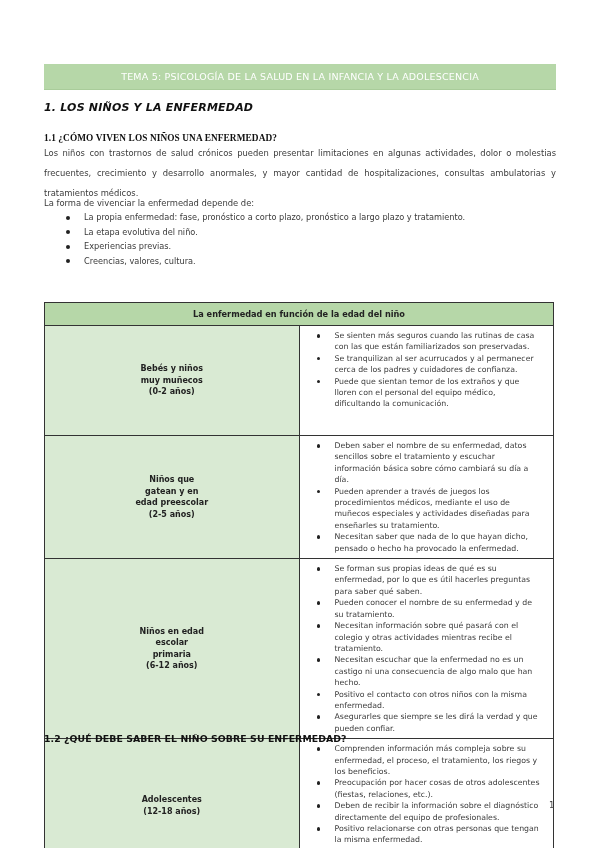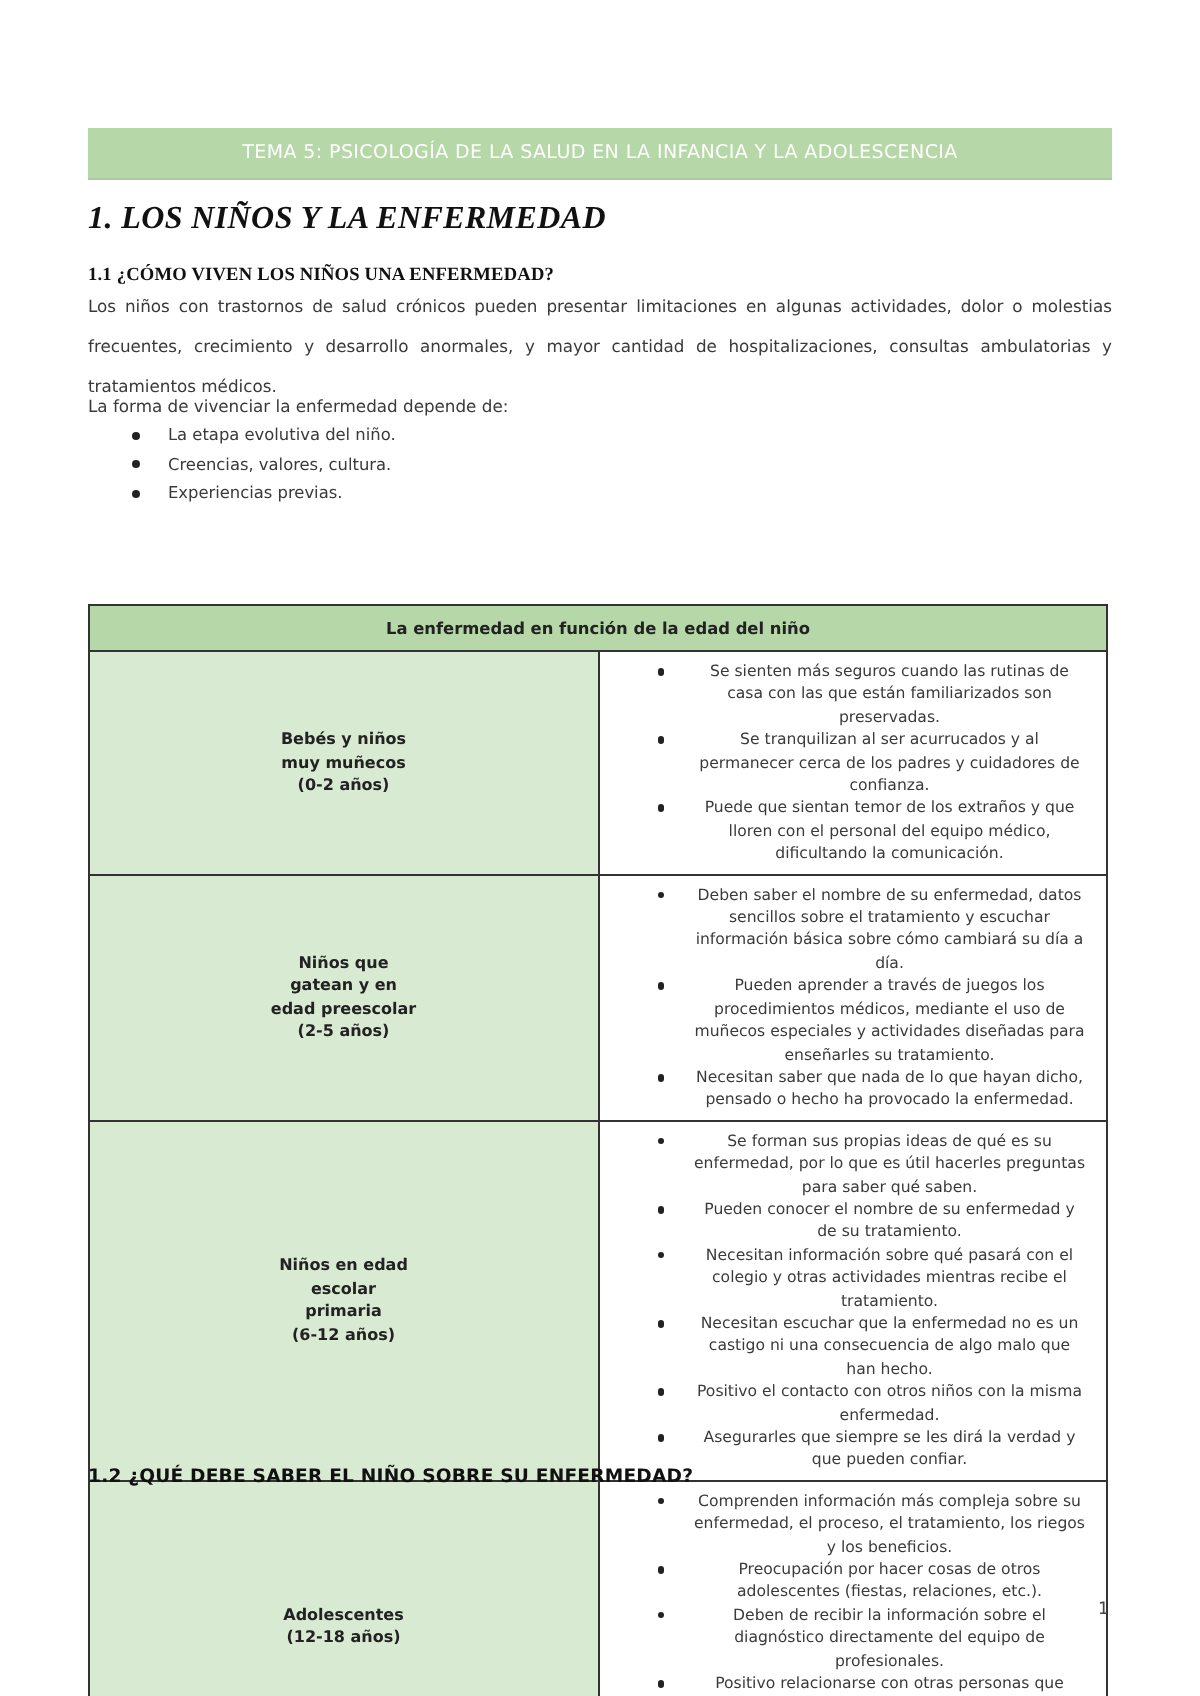--- a/index.html
+++ b/index.html
@@ -9,23 +9,22 @@
   }
   .page { position: absolute; left: 0; top: 0; width: 600px; height: 848px; }
   .title-band {
     position: absolute; left: 44px; top: 64px; width: 512px; height: 25px;
     background: #b6d7a8; border-bottom: 1px solid #a9cc9a;
     display: flex; align-items: center; justify-content: center;
     color: #ffffff; font-size: 9.5px; letter-spacing: 0.2px;
   }
   .h1 {
     position: absolute; left: 44px; top: 101px;
-    font-size: 16px; font-style: italic; font-weight: bold; color: #111;
+    font-size: 11px; font-style: italic; font-weight: bold; color: #111;
     letter-spacing: 0.2px;
-    font-family: Liberation Serif, serif;
   }
   .h2 {
     position: absolute; left: 44px; font-size: 9.3px; font-weight: bold; color: #111;
     letter-spacing: 0.1px;
   }
   .para {
     position: absolute; left: 44px; width: 512px;
     font-size: 8.4px; line-height: 20px; color: #3a3a3a; text-align: justify;
     text-align-last: left;
   }
@@ -47,21 +46,21 @@
   table.age th {
     background: #b6d7a8; height: 22px; font-size: 8.2px; font-weight: bold; color: #222;
     text-align: center;
   }
   td.agecell {
     width: 83px; background: #d9ead3; text-align: center; vertical-align: middle;
     font-size: 8px; font-weight: bold; color: #222; line-height: 11.5px;
   }
   td.agecell span { display: block; }
   td.itemscell { background: #ffffff; vertical-align: top; }
-  ul.items { margin: 0; padding: 4px 10px 4px 12px; list-style: none; font-size: 7.8px; color: #3a3a3a; line-height: 11.4px; text-align: center; }
+  ul.items { margin: 0; padding: 4px 10px 4px 0; list-style: none; font-size: 7.8px; color: #3a3a3a; line-height: 11.4px; }
   ul.items li { position: relative; padding-left: 35px; }
   ul.items li::before {
     content: ""; position: absolute; left: 17px; top: 4px; width: 3.6px; height: 3.6px;
     border-radius: 50%; background: #222;
   }
   .pagenum { position: absolute; left: 549px; top: 800px; font-size: 8.5px; color: #444; }
 </style>
 </head>
 <body>
 
@@ -71,23 +70,24 @@
     <span>TEMA 5: PSICOLOGÍA DE LA SALUD EN LA INFANCIA Y LA ADOLESCENCIA</span>
   </div>
 
   <div class="h1">1. LOS NIÑOS Y LA ENFERMEDAD</div>
 
   <div class="h2" style="top:133px;font-family:Liberation Serif, serif;">1.1 ¿CÓMO VIVEN LOS NIÑOS UNA ENFERMEDAD?</div>
   <div class="para" style="top:143px;">Los niños con trastornos de salud crónicos pueden presentar limitaciones en algunas actividades, dolor o molestias frecuentes, crecimiento y desarrollo anormales, y mayor cantidad de hospitalizaciones, consultas ambulatorias y tratamientos médicos.</div>
 
   <div class="intro-line">La forma de vivenciar la enfermedad depende de:</div>
   <ul class="factors">
+    <li>La propia enfermedad: fase, pronóstico a corto plazo, pronóstico a largo plazo y tratamiento.</li>
     <li>La etapa evolutiva del niño.</li>
+    <li>Experiencias previas.</li>
     <li>Creencias, valores, cultura.</li>
-    <li>Experiencias previas.</li>
   </ul>
 
   <table class="age">
     <tbody>
         <tr>
       <th colspan="2">La enfermedad en función de la edad del niño</th>
     </tr>
     <tr style="height:110px;">
       <td class="agecell">
         <span>Bebés y niños</span>

